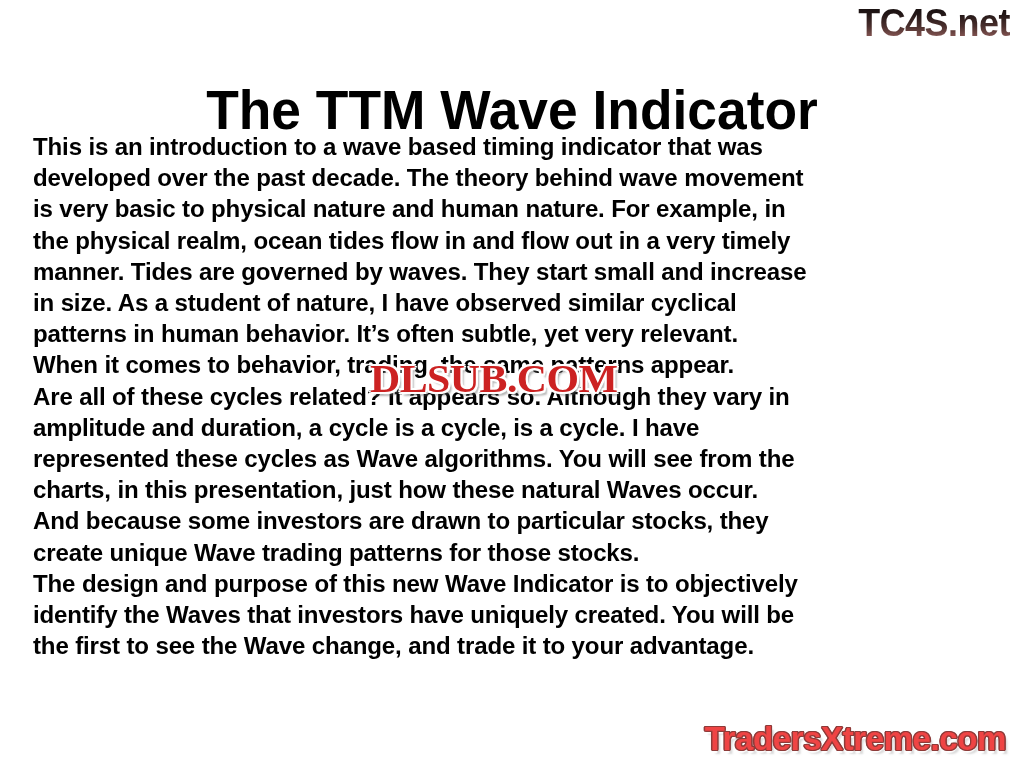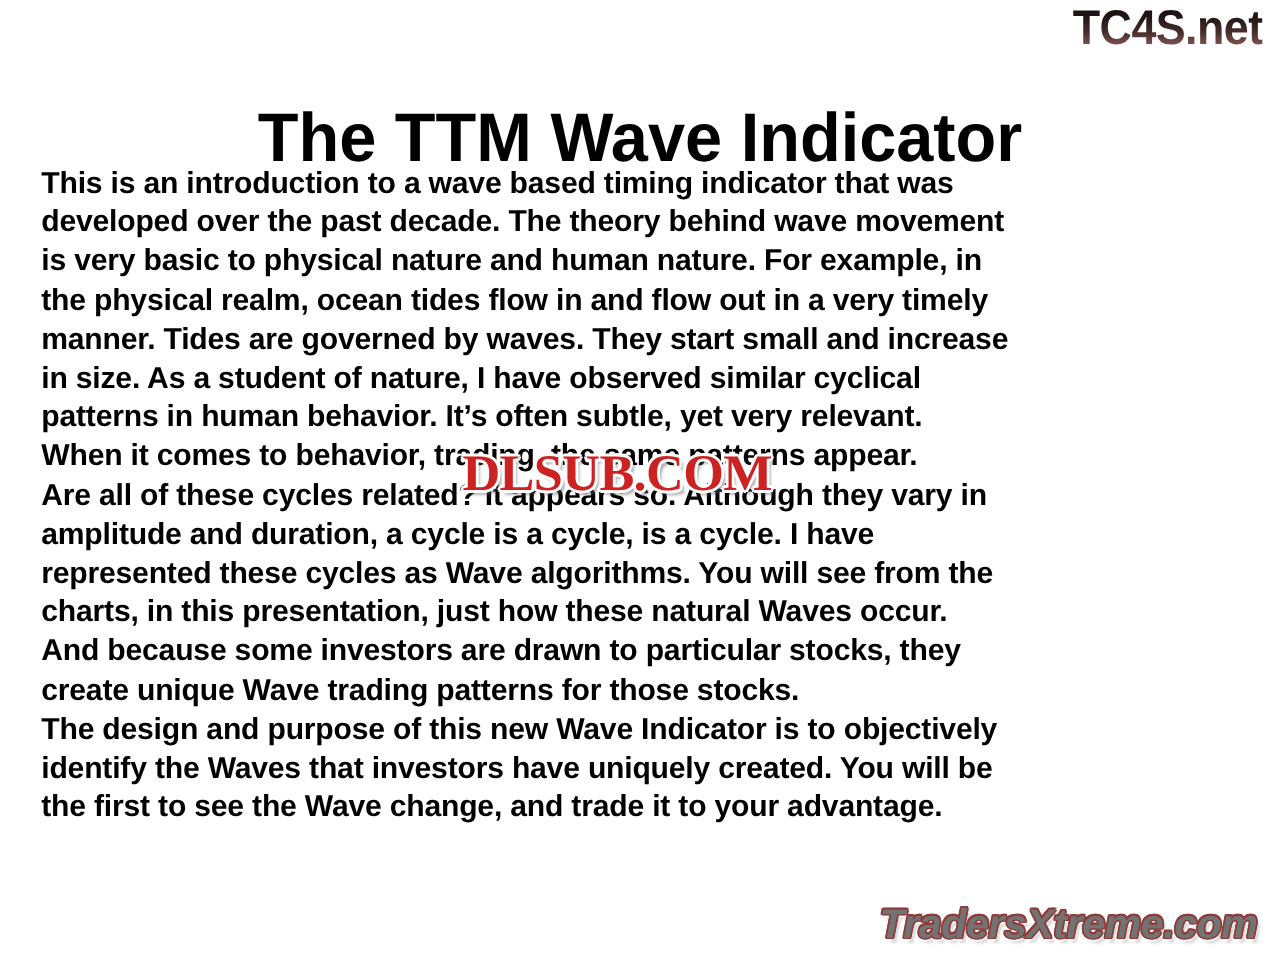--- a/index.html
+++ b/index.html
@@ -114,35 +114,34 @@
   
   #tradersxtreme-logo {
     position: absolute;
     right: 18px;
     bottom: 10px;
     font-family: "Liberation Sans", "DejaVu Sans", sans-serif;
     font-weight: bold;
     font-size: 33px;
     line-height: 38px;
     letter-spacing: -0.4px;
-    color: #737373;
+    color: #ef4444;
     white-space: nowrap;
     user-select: none;
     text-shadow:
        1.4px 0 0 #8e3b39,
       -1.4px 0 0 #8e3b39,
        0 1.4px 0 #8e3b39,
        0 -1.4px 0 #8e3b39,
        1px 1px 0 #8e3b39,
       -1px 1px 0 #8e3b39,
        1px -1px 0 #8e3b39,
       -1px -1px 0 #8e3b39,
        0 3px 1px rgba(255,255,255,0.95),
        3px 4px 2px rgba(150,150,150,0.35);
-    font-style: italic;
   }
 </style>
 </head>
 <body>
 
 <div id="tc4s-logo">TC4S.net</div>
 
 <h1 id="slide-title">The TTM Wave Indicator</h1>
 
 <div id="body-copy">

